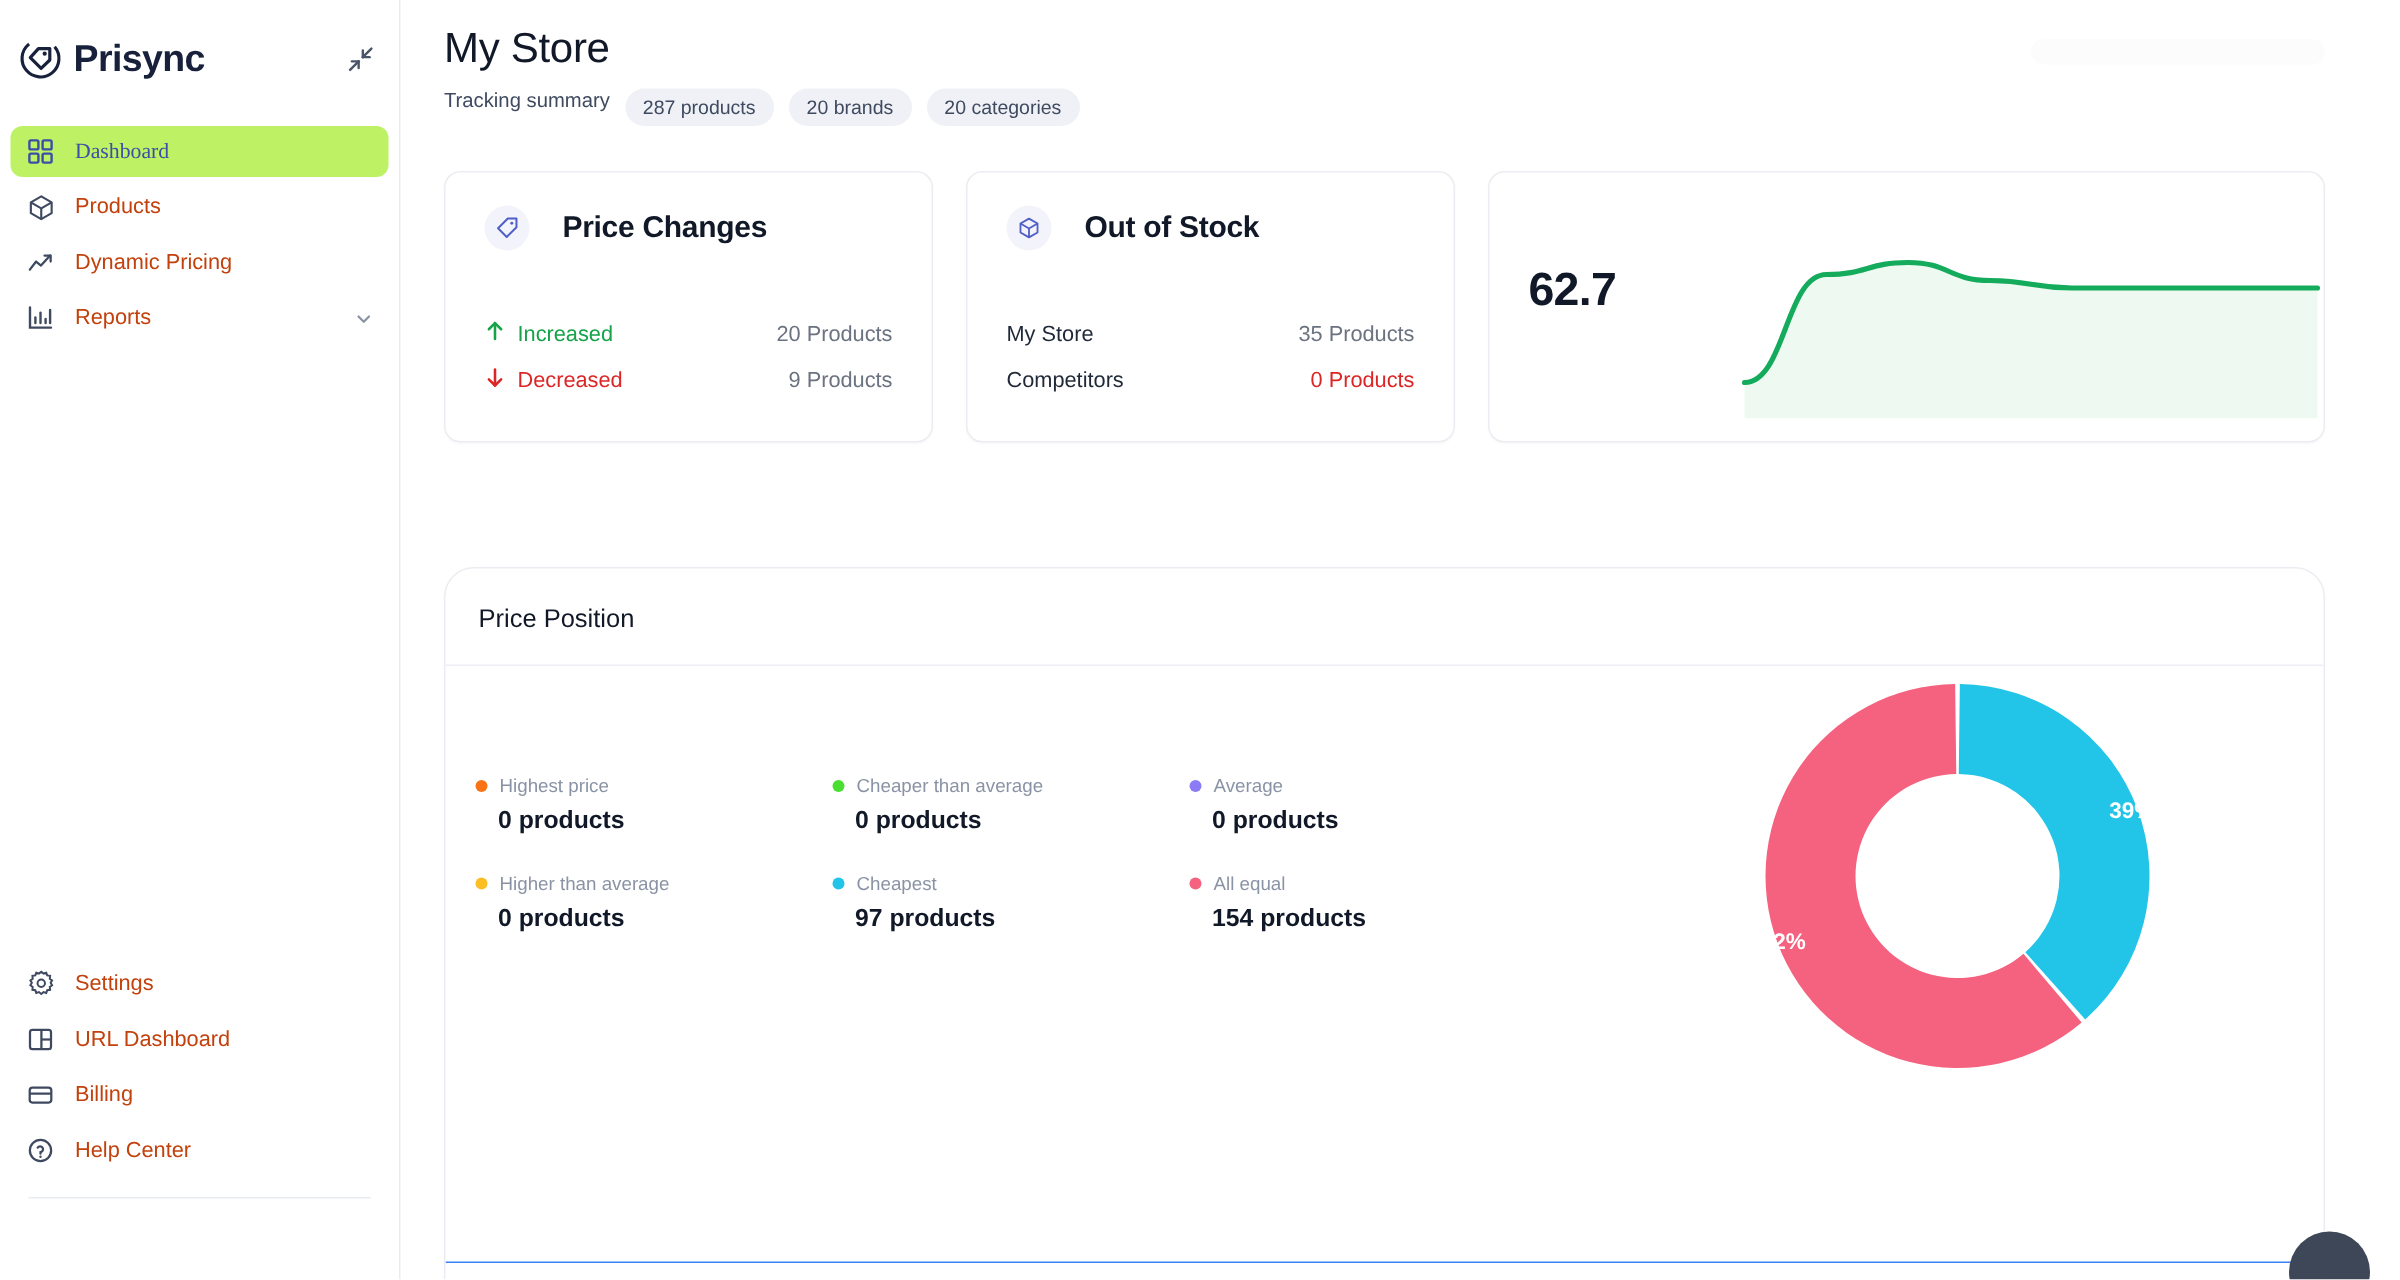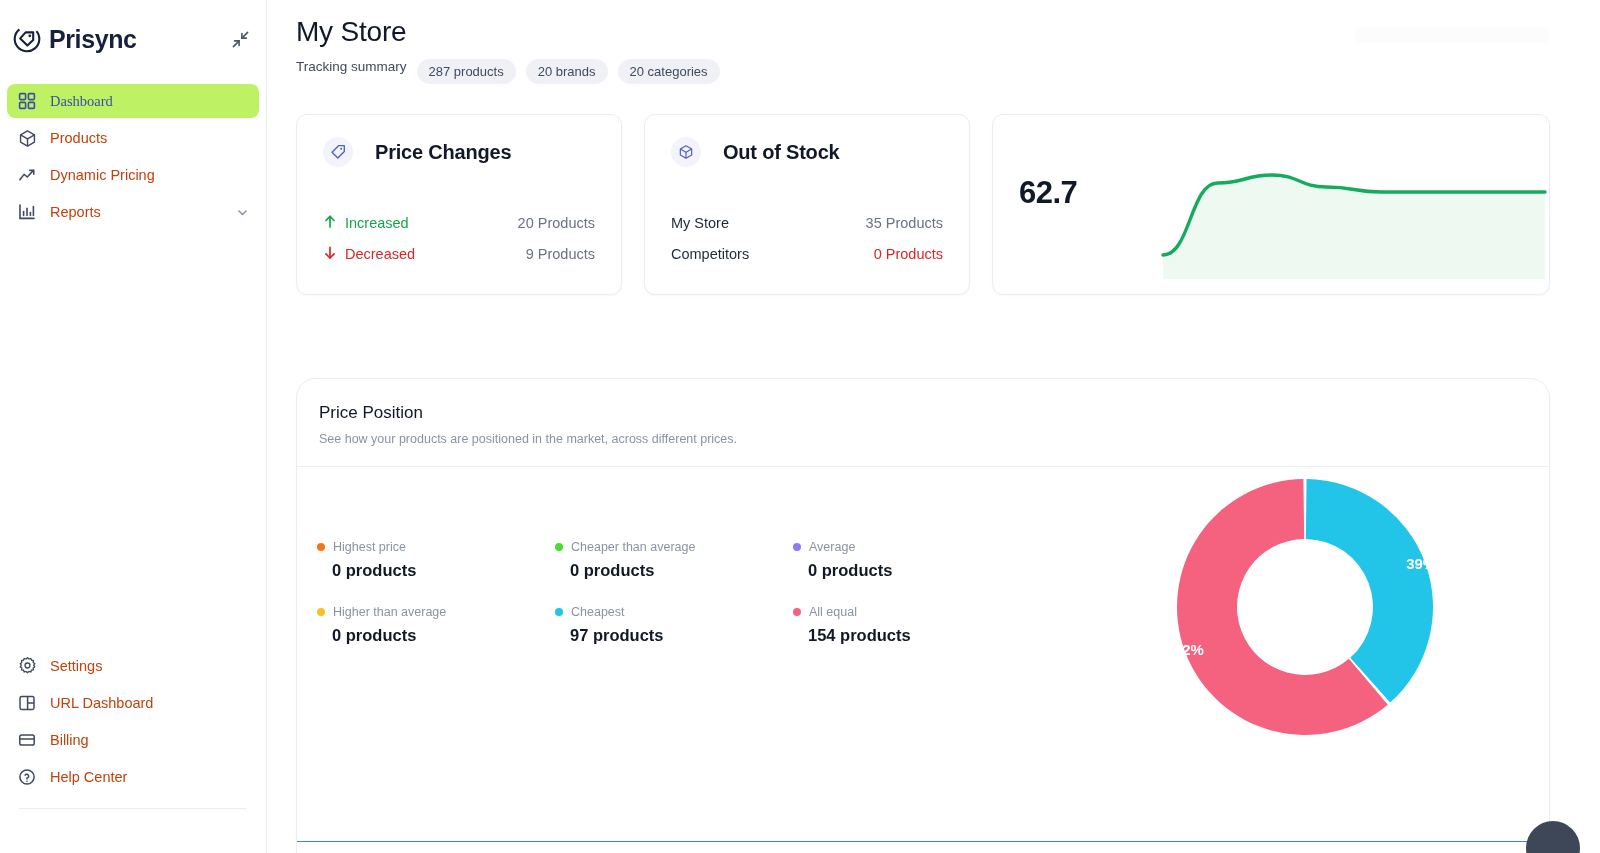--- a/index.html
+++ b/index.html
@@ -46,21 +46,21 @@
   .nav-item.active { background: #bef264; color: #3b4fa6; font-family: Liberation Serif, serif; }
   .nav-item .nav-ico {
     width: 20px; height: 20px; flex: 0 0 20px;
     display: flex; align-items: center; justify-content: center;
     margin-right: 13px;
   }
   .nav-item .chev { margin-left: auto; display: flex; }
 
   .sidebar-bottom {
     position: absolute; left: 0; right: 0; bottom: 0;
-    padding: 0 7px 6px 7px;
+    padding: 0 7px 16px 7px;
   }
   .sidebar-bottom .nav-item { height: 35px; margin-bottom: 2px; }
   .bottom-divider {
     height: 1px; background: #e8ebf0;
     margin: 14px 12px 0 12px;
   }
   .bottom-spacer { height: 38px; }
 
   
   .main {
@@ -411,21 +411,20 @@
         <svg class="index-chart" viewBox="0 0 390 118" preserveAspectRatio="none">
           <path id="spark-fill" fill="#eefaf1" stroke="none" d="M 4.0 94.0 C 31.3 94.0, 31.3 22.0, 58.6 22.0 C 85.9 22.0, 85.9 14.0, 113.1 14.0 C 140.4 14.0, 140.4 26.0, 167.7 26.0 C 195.0 26.0, 195.0 31.0, 222.3 31.0 C 249.6 31.0, 249.6 31.0, 276.9 31.0 C 304.1 31.0, 304.1 31.0, 331.4 31.0 C 358.7 31.0, 358.7 31.0, 386.0 31.0 L 386.0 118 L 4.0 118 Z"></path>
           <path id="spark-line" fill="none" stroke="#14ab5d" stroke-width="3.4" stroke-linecap="round" stroke-linejoin="round" d="M 4.0 94.0 C 31.3 94.0, 31.3 22.0, 58.6 22.0 C 85.9 22.0, 85.9 14.0, 113.1 14.0 C 140.4 14.0, 140.4 26.0, 167.7 26.0 C 195.0 26.0, 195.0 31.0, 222.3 31.0 C 249.6 31.0, 249.6 31.0, 276.9 31.0 C 304.1 31.0, 304.1 31.0, 331.4 31.0 C 358.7 31.0, 358.7 31.0, 386.0 31.0"></path>
         </svg>
       </section>
     </div>
 
     <section class="pp-card">
       <div class="pp-head">
         <div class="pp-title">Price Position</div>
-        <div class="pp-sub">See how your products are positioned in the market, across different prices.</div>
       </div>
       <div class="pp-divider"></div>
 
       <div class="pp-body">
         <div class="pp-legend">
           <div class="legend-cell">
             <div class="legend-top">
                 <span class="legend-dot" style="background:#f97316"></span>
               <span class="legend-name">Highest price</span>
               </div>

